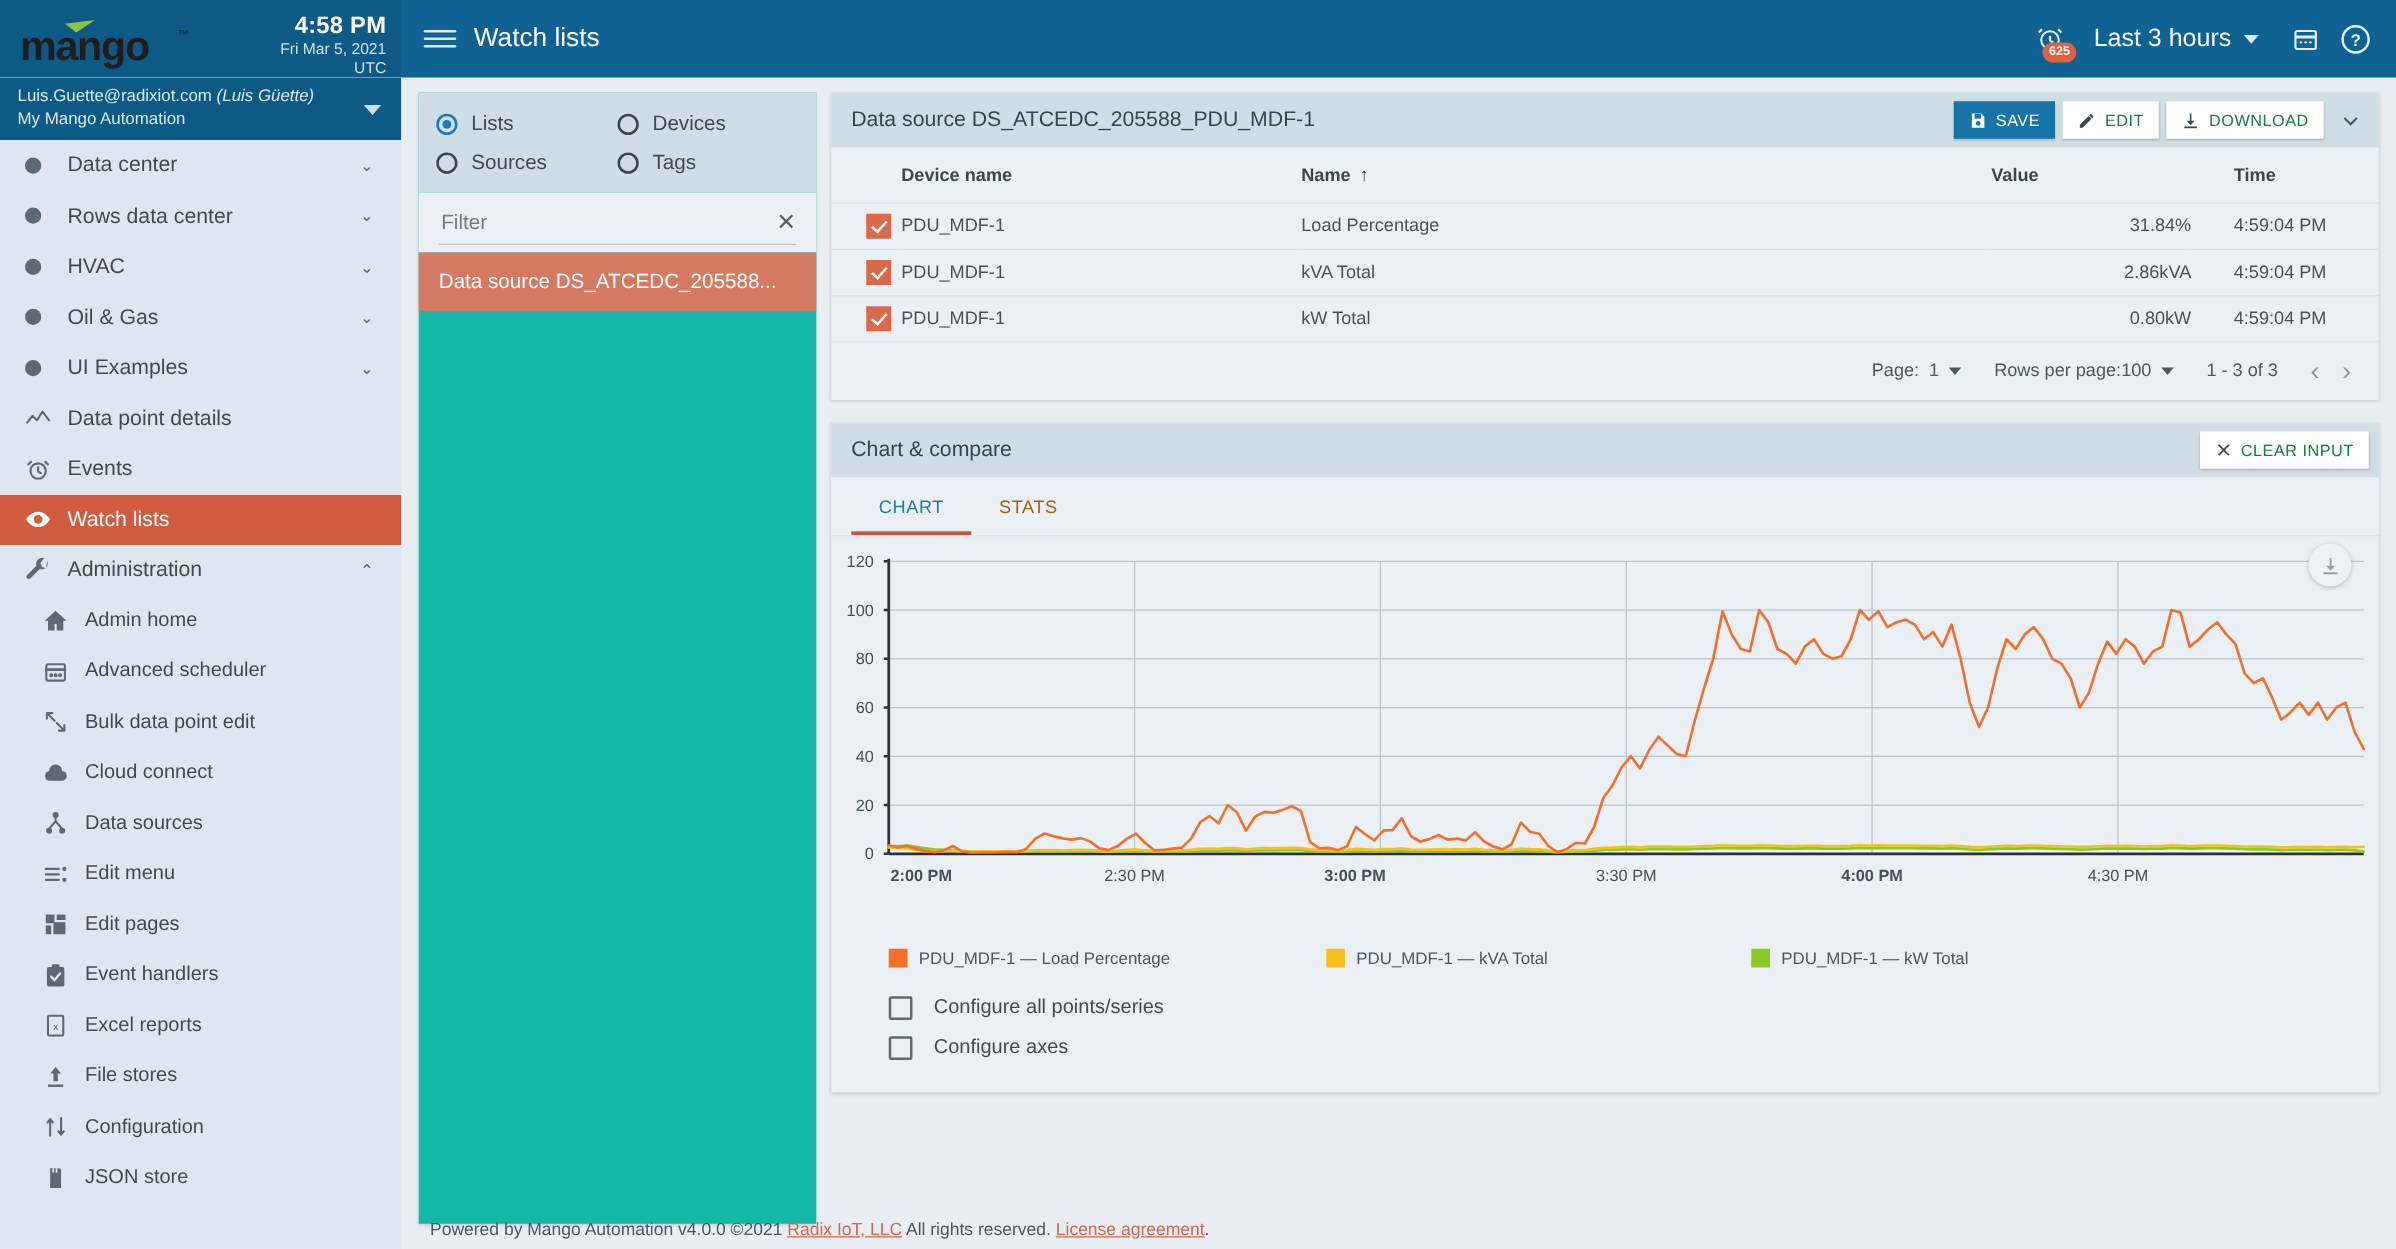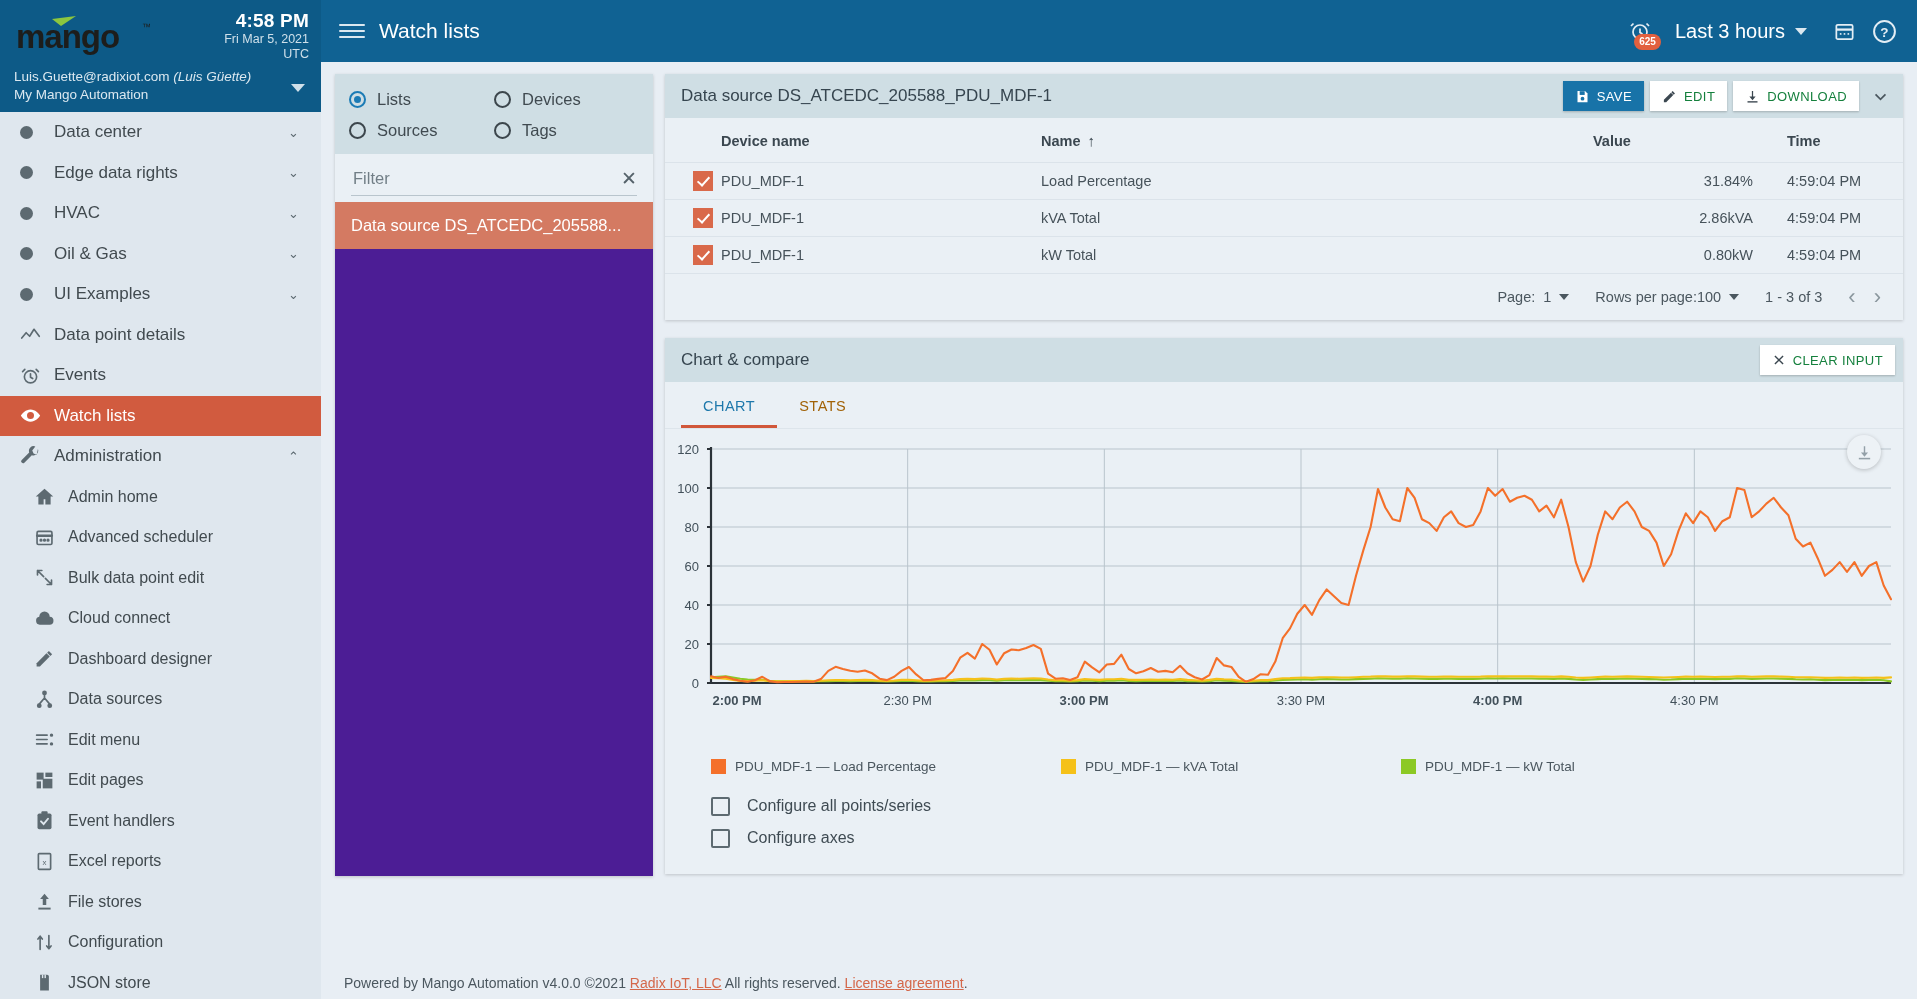--- a/index.html
+++ b/index.html
@@ -41,21 +41,21 @@
   .nav-item.sub { padding-left:34px; font-size:16px; }
   .nav-item.active { background:#d15b3f; color:#fff; }
   .nav-item.active .ic { color:#fff; }
   .nav-item .chev { position:absolute; right:22px; color:#5d6a71; font-size:13px; }
   .dot { width:13px; height:13px; border-radius:50%; background:#5d6a71; display:block; }
 
   
   #content { position:absolute; left:321px; top:62px; width:1596px; height:937px; }
 
   
-  #wl-panel { position:absolute; left:14px; top:12px; width:318px; height:802px; background:#4c1d95; box-shadow:0 1px 3px rgba(0,0,0,.18); }
+  #wl-panel { position:absolute; left:14px; top:12px; width:318px; height:905px; background:#14b8a6; box-shadow:0 1px 3px rgba(0,0,0,.18); }
   #wl-radios { background:#cfdee4; padding:10px 14px 8px 14px; display:flex; flex-wrap:wrap; }
   .radio-row { width:50%; display:flex; align-items:center; height:31px; cursor:pointer; font-size:16.5px; color:#404a50;}
   .radio { width:17px; height:17px; border-radius:50%; border:2px solid #3c464c; margin-right:11px; position:relative; }
   .radio.on { border-color:#1b7bb5; }
   .radio.on:after { content:""; position:absolute; left:3px; top:3px; width:7px; height:7px; border-radius:50%; background:#1b7bb5; }
   #wl-filter { background:#eaf0f5; padding:14px 16px 6px 16px; }
   #filter-line { display:flex; align-items:center; border-bottom:1px solid #b9c5cd; padding-bottom:6px; }
   #filter-input { flex:1; border:0; outline:0; background:transparent; font-size:16.5px; color:#3b4b55; font-family:"Liberation Sans", sans-serif; }
   #filter-input::placeholder { color:#717e86; }
   #filter-clear { color:#55626a; font-size:19px; cursor:pointer; line-height:1; padding-left:8px; }
@@ -185,21 +185,21 @@
         <span class="ic">
           <span class="dot"></span>
         </span>
         <span>Data center</span>
         <span class="chev">⌄</span>
       </div>
       <div class="nav-item">
         <span class="ic">
           <span class="dot"></span>
         </span>
-        <span>Edge data rights</span>
+        <span>Rows data center</span>
         <span class="chev">⌄</span>
       </div>
       <div class="nav-item">
         <span class="ic">
           <span class="dot"></span>
         </span>
         <span>HVAC</span>
         <span class="chev">⌄</span>
       </div>
       <div class="nav-item">
@@ -281,29 +281,20 @@
         </span>
         <span>Bulk data point edit</span>
       </div>
       <div class="nav-item sub">
         <span class="ic">
           <svg width="21" height="21" viewBox="0 0 24 24" fill="currentColor">
             <path d="M6.5 19A4.5 4.5 0 016 10.1 6 6 0 0118 10a4.5 4.5 0 01-.5 9z"></path>
           </svg>
         </span>
         <span>Cloud connect</span>
-      </div>
-      <div class="nav-item sub">
-        <span class="ic">
-          <svg width="21" height="21" viewBox="0 0 24 24" fill="currentColor">
-            <path d="M3 17.3V21h3.7L18 9.7 14.3 6 3 17.3z"></path>
-            <path d="M20.7 7L17 3.3l-2 2L18.7 9z"></path>
-          </svg>
-        </span>
-        <span>Dashboard designer</span>
       </div>
       <div class="nav-item sub">
         <span class="ic">
           <svg width="21" height="21" viewBox="0 0 24 24" fill="none" stroke="currentColor" stroke-width="1.9" stroke-linecap="round" stroke-linejoin="round">
             <circle cx="12" cy="4.5" r="1.8" fill="currentColor"></circle>
             <circle cx="6" cy="19" r="1.8" fill="currentColor"></circle>
             <circle cx="18" cy="19" r="1.8" fill="currentColor"></circle>
             <path d="M12 6.3v4M12 10.3l-6 7M12 10.3l6 7"></path>
           </svg>
         </span>

